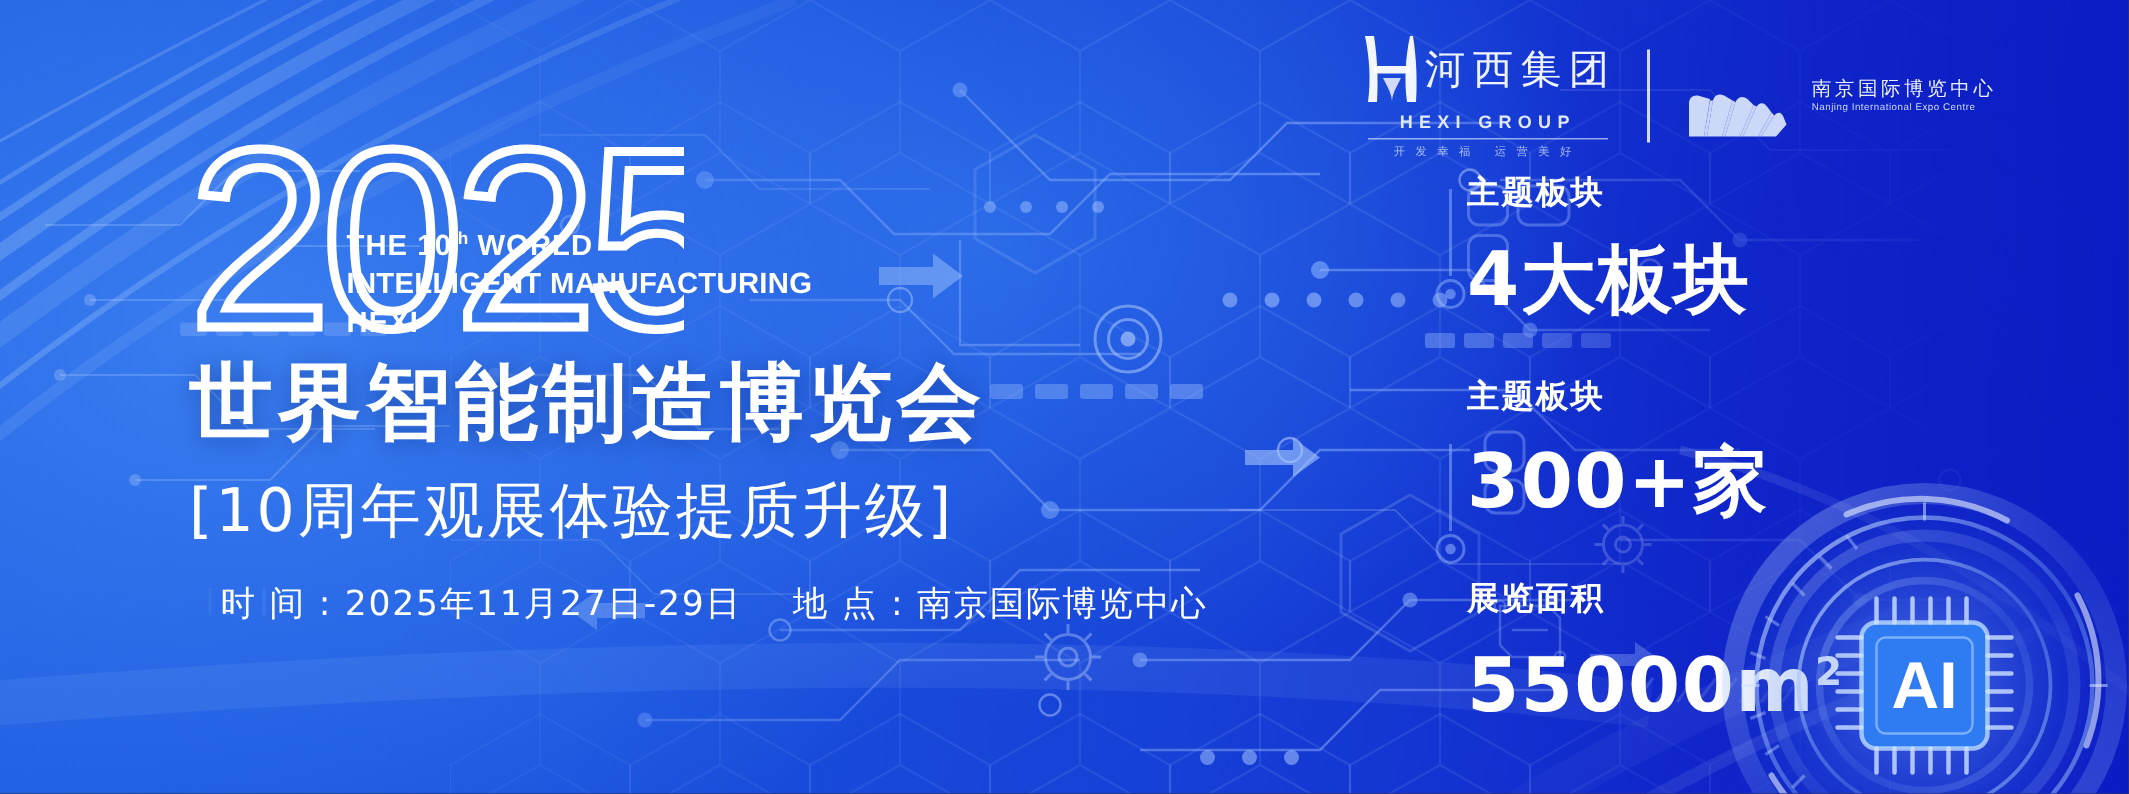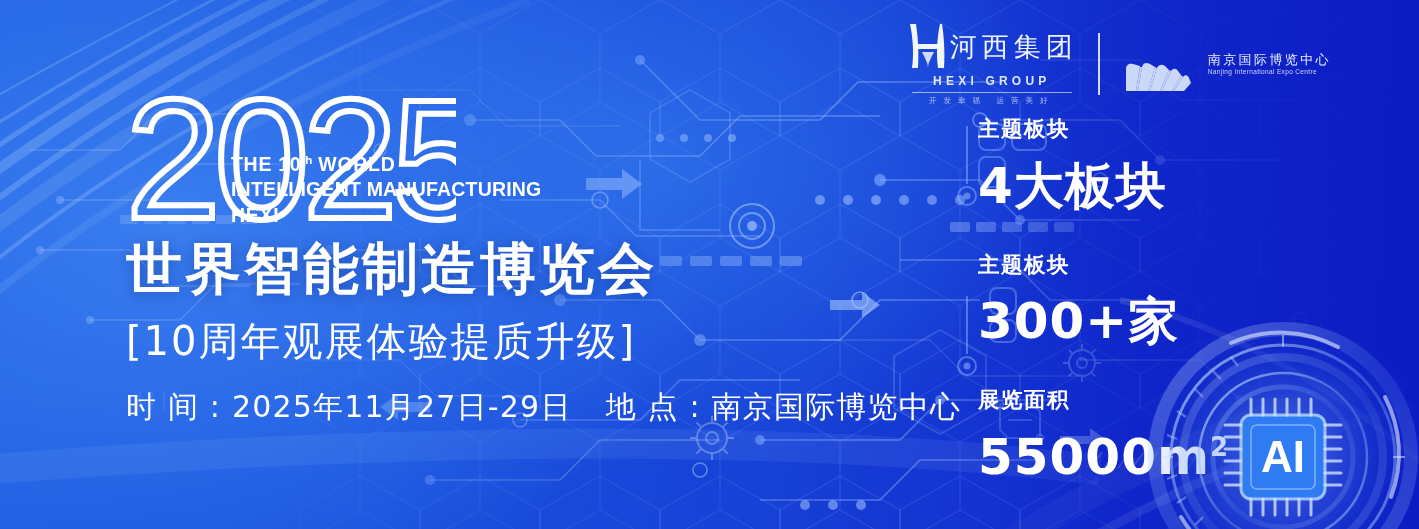--- a/index.html
+++ b/index.html
@@ -96,21 +96,21 @@
   .subtitle-cn{
     margin-top:20px;
     font-family:"DejaVu Sans","Liberation Sans",sans-serif;
     font-size:40px; font-weight:400; color:#ffffff;
     letter-spacing:2px; line-height:1.1; white-space:nowrap;
   }
 
   .meta-cn{
     margin-top:24px;
     font-family:"DejaVu Sans","Liberation Sans",sans-serif;
-    font-size:30px; font-weight:400; color:#ffffff;
+    font-size:23px; font-weight:400; color:#ffffff;
     letter-spacing:1.2px; white-space:nowrap;text-align:center;
   }
   .meta-cn .gap{ display:inline-block; width:34px; }
 
   
   .stats{ position:absolute; left:978px; top:118px; width:330px; }
   .stat{ position:relative; margin-bottom:43px; }
   .stat:last-child{ margin-bottom:0; }
   .stat-label{
     font-family:"DejaVu Sans","Liberation Sans",sans-serif;

